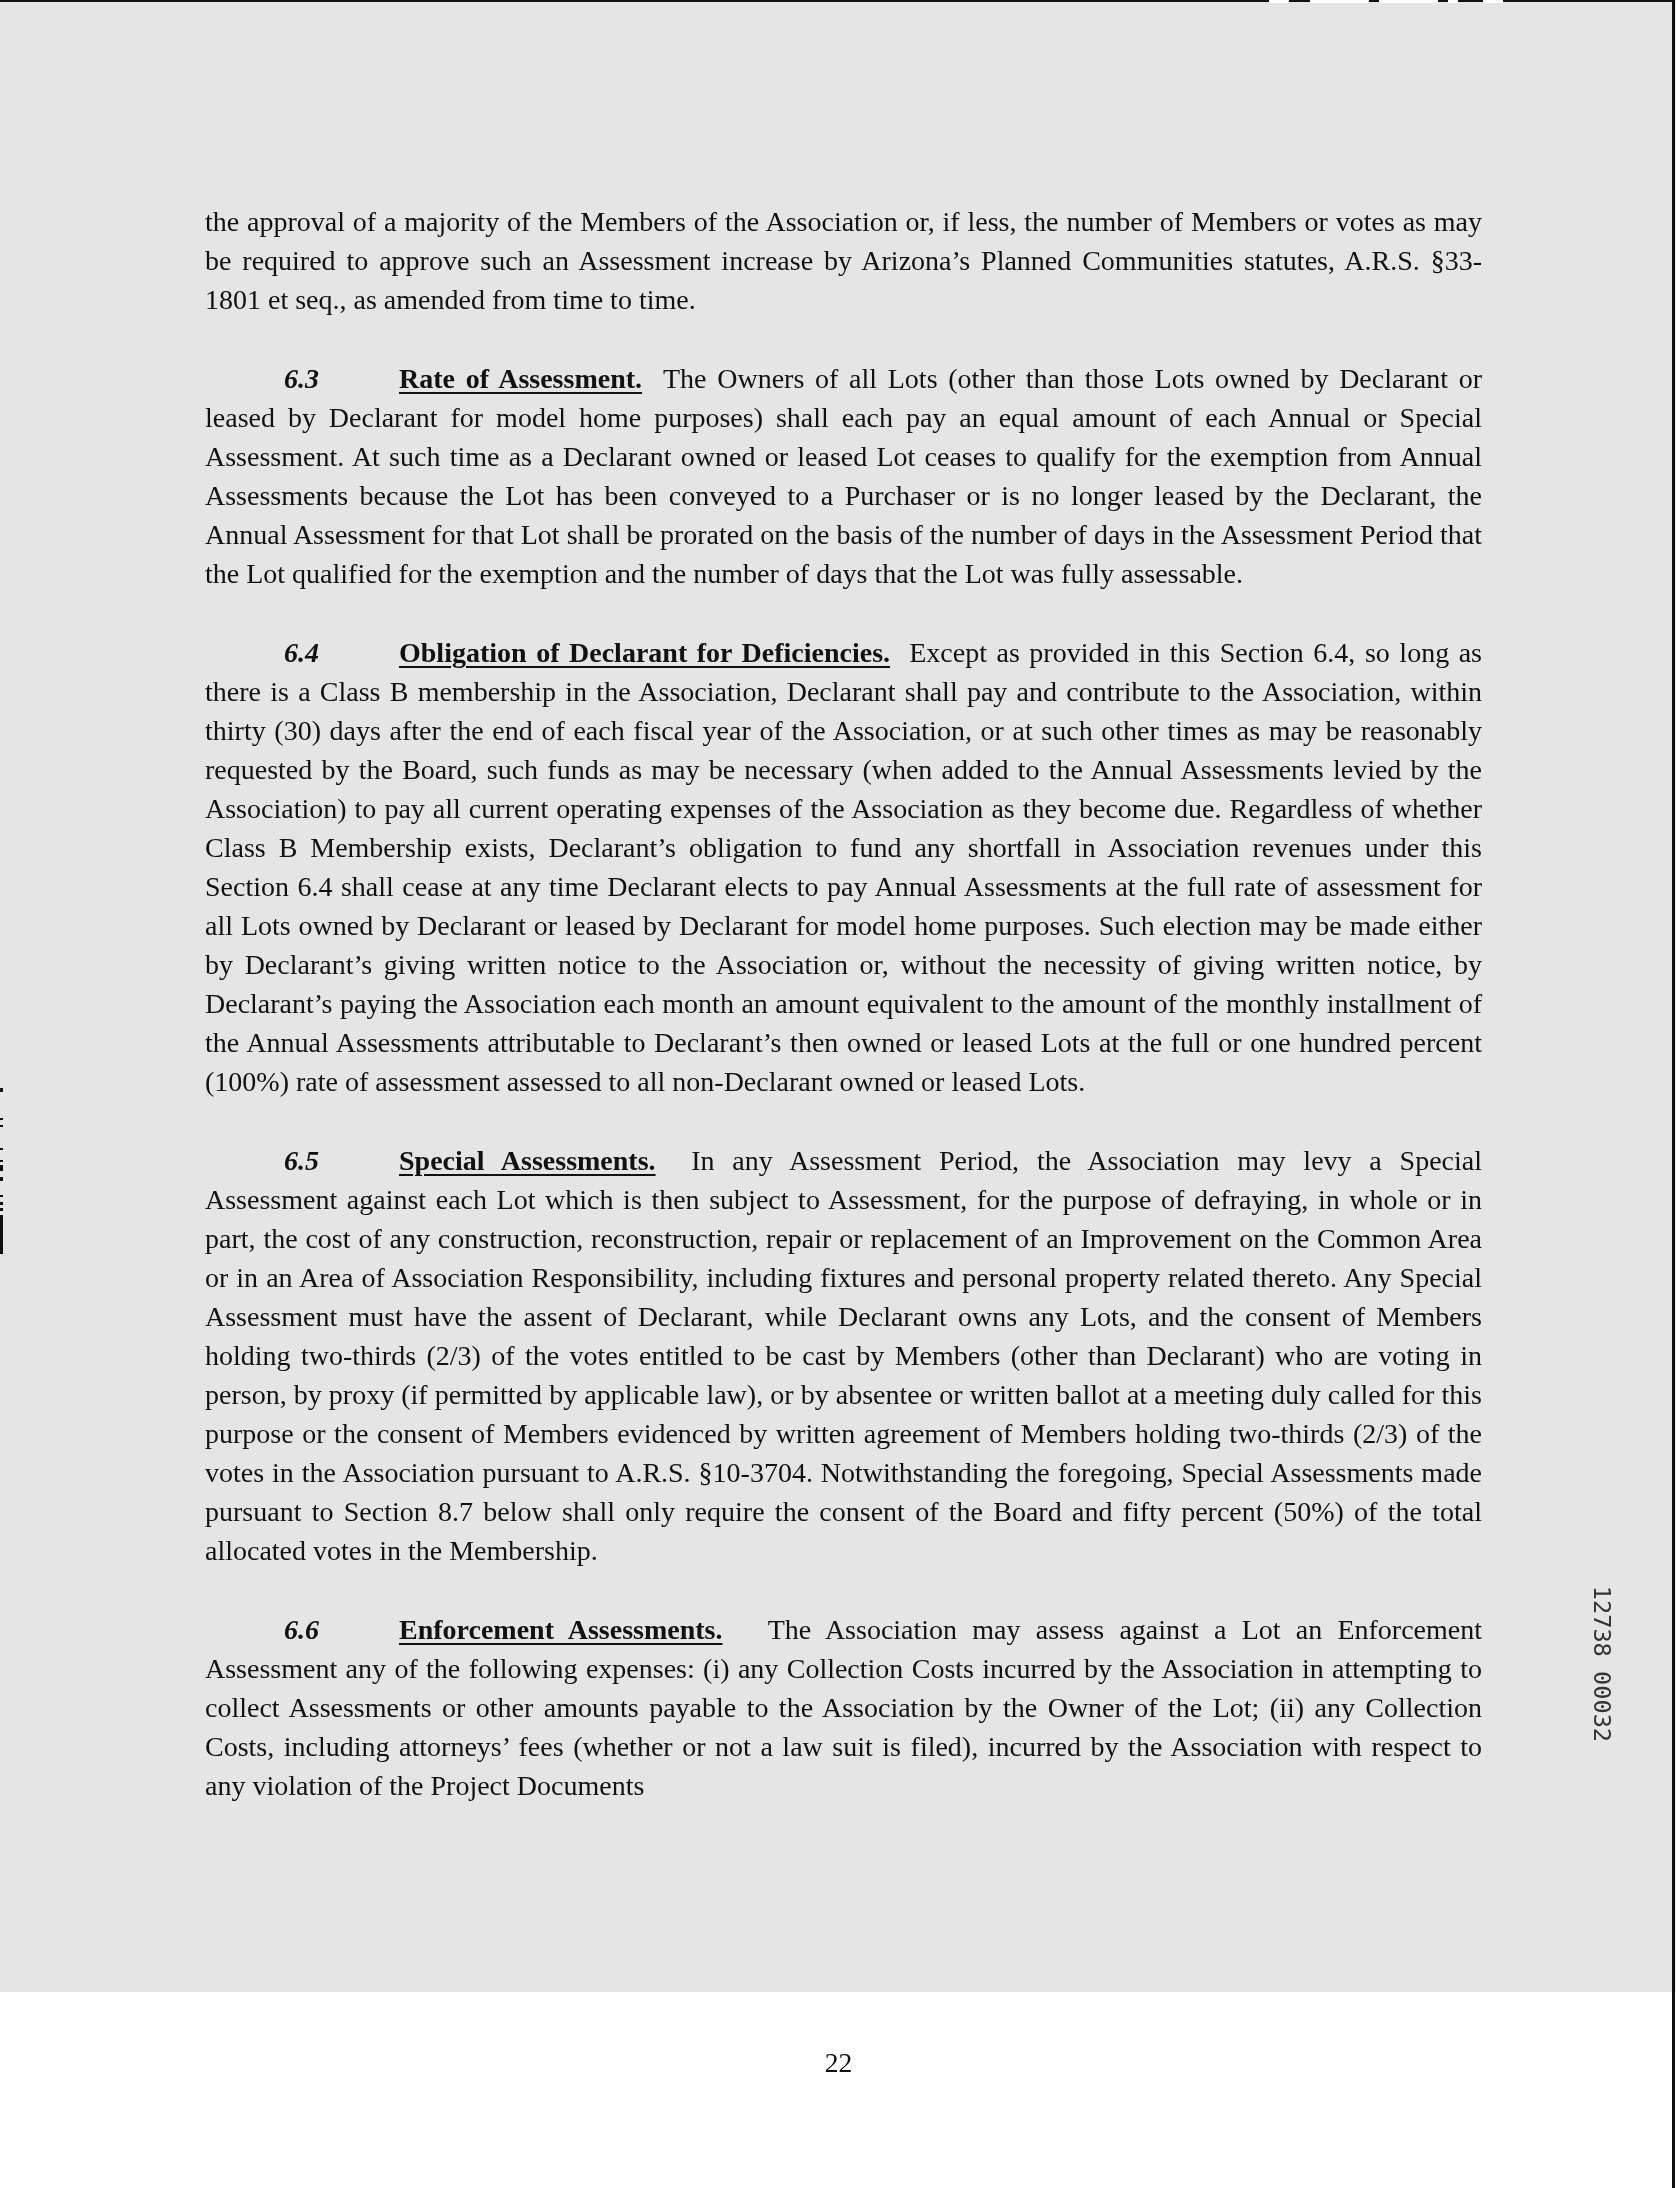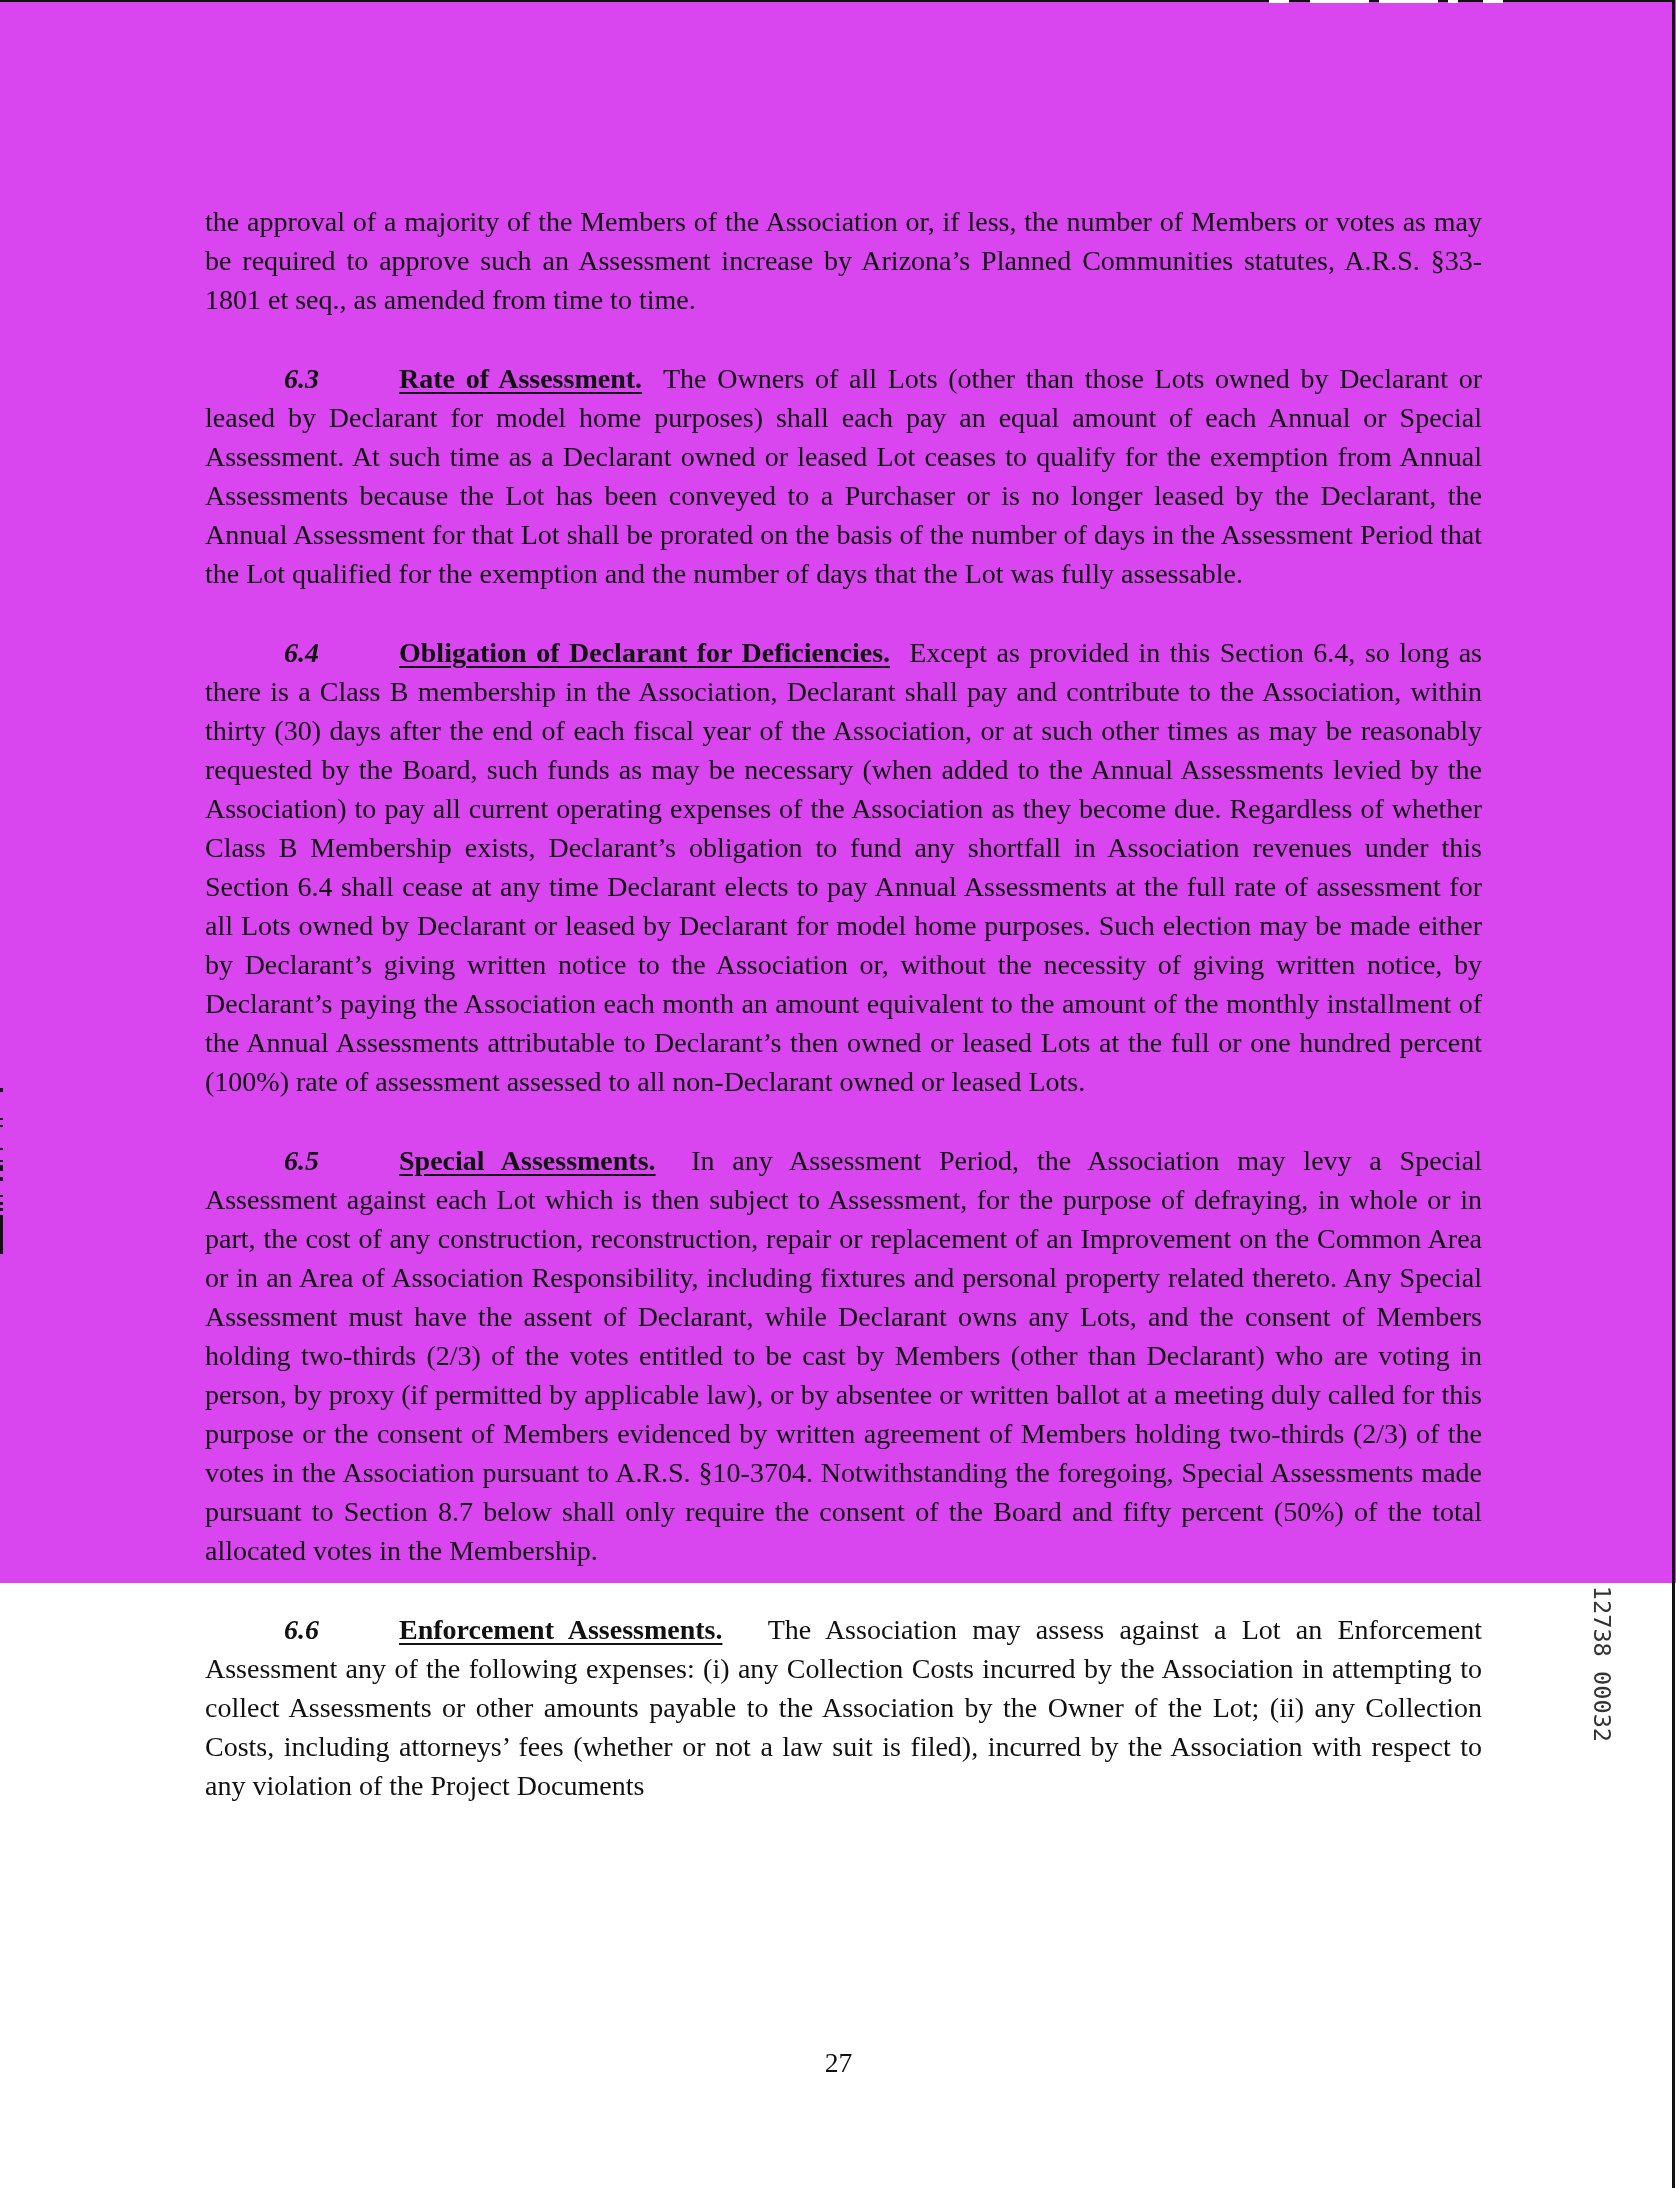--- a/index.html
+++ b/index.html
@@ -12,22 +12,22 @@
       height: 2189px;
       position: relative;
       overflow: hidden;
       font-family: "Liberation Serif", "DejaVu Serif", serif;
       color: #111111;
     }
     .page {
       position: absolute;
       left: 0; top: 0;
       width: 1677px;
-      height: 1583px;
-      background: #d946ef;
+      height: 1992px;
+      background: #e5e5e5;
     }
     .border-top {
       position: absolute;
       left: 0; top: 0;
       width: 1675px;
       height: 2px;
       background: #111;
     }
     .border-top-gap {
       position: absolute;
@@ -163,15 +163,15 @@
 
     <p class="para">
       <span class="sec-head"><span class="sec-num">6.6</span><span class="sec-title">Enforcement Assessments.</span></span>&nbsp;&nbsp; <span class="sec-body">The Association may assess against a Lot an Enforcement Assessment any of the following expenses: (i) any Collection Costs incurred by the Association in attempting to collect Assessments or other amounts payable to the Association by the Owner of the Lot; (ii) any Collection Costs, including attorneys’ fees (whether or not a law suit is filed), incurred by the Association with respect to any violation of the Project Documents</span>
     </p>
   </div>
 
   <div class="stamp">
     <div class="stamp-inner">12738 00032</div>
   </div>
 
-  <div class="page-number">27</div>
+  <div class="page-number">22</div>
 </div>
 
 
 </body></html>

